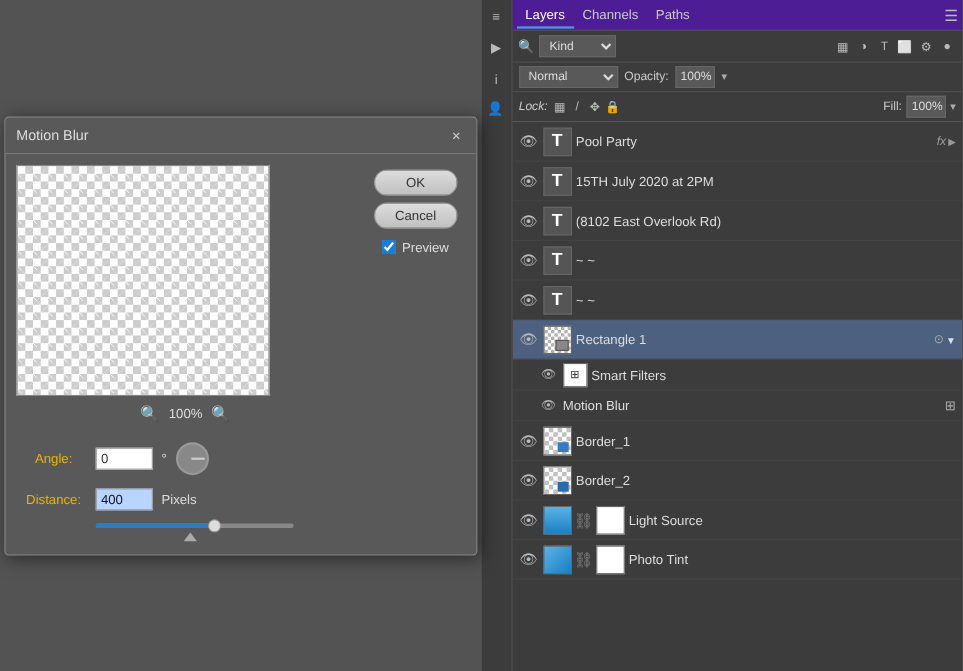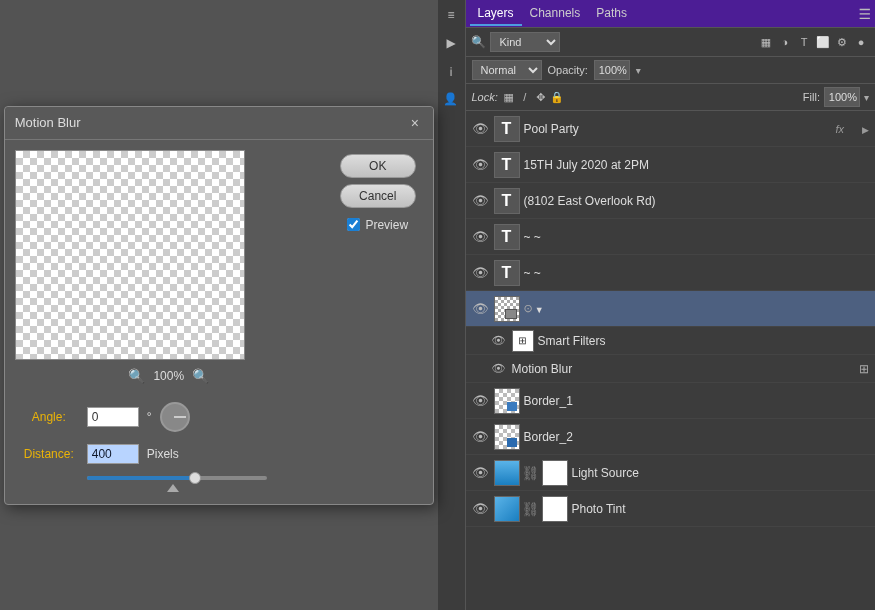--- a/index.html
+++ b/index.html
@@ -322,21 +322,21 @@
       gap: 6px;
       border-bottom: 1px solid #555;
     }
     .blend-select {
       background: #595959;
       border: 1px solid #666;
       color: #ddd;
       font-size: 11px;
       padding: 1px 4px;
       height: 20px;
-      width: 70px;
+      width: 90px;
     }
     .opacity-label {
       font-size: 11px;
       color: #ccc;
     }
     .opacity-input {
       background: #595959;
       border: 1px solid #666;
       color: #ddd;
       font-size: 11px;
@@ -445,21 +445,21 @@
       color: #ddd;
       white-space: nowrap;
       overflow: hidden;
       text-overflow: ellipsis;
     }
     .layer-fx {
       font-size: 11px;
       color: #999;
       display: flex;
       align-items: center;
-      gap: 18px;
+      gap: 2px;
     }
     .layer-fx-label {
       font-style: italic;
     }
     .link-icon-between {
       width: 14px;
       height: 26px;
       display: flex;
       align-items: center;
       justify-content: center;
@@ -619,20 +619,21 @@
         <div class="layer-thumb text-thumb">T</div>
         <span class="layer-name">~ ~</span>
       </div>
 
       <div class="layer-item selected">
         <div class="layer-vis-icon">👁</div>
         <div class="layer-thumb" style="background:#888; display:flex; align-items:center; justify-content:center; position:relative; overflow:hidden;">
           <div style="position:absolute;inset:0;background-image:linear-gradient(45deg,#aaa 25%,transparent 25%),linear-gradient(-45deg,#aaa 25%,transparent 25%),linear-gradient(45deg,transparent 75%,#aaa 75%),linear-gradient(-45deg,transparent 75%,#aaa 75%);background-size:6px 6px;background-position:0 0,0 3px,3px -3px,-3px 0;background-color:#fff;"></div>
           <div style="position:absolute;bottom:2px;right:2px;width:12px;height:10px;background:#888;border:1px solid #555;z-index:1;"></div>
         </div>
+        <span class="layer-name">Rectangle 1</span>
         <div style="display:flex;align-items:center;gap:2px;">
           <span style="font-size:11px;color:#aaa;">⊙</span>
           <span class="chevron-down"></span>
         </div>
       </div>
 
       <div class="layer-item sub-item">
         <div class="layer-vis-icon" style="font-size:11px;">👁</div>
         <div class="layer-thumb" style="background:#fff;width:22px;height:22px;border:1px solid #666;display:flex;align-items:center;justify-content:center;font-size:10px;color:#333;">⊞</div>
         <span class="layer-name">Smart Filters</span>

